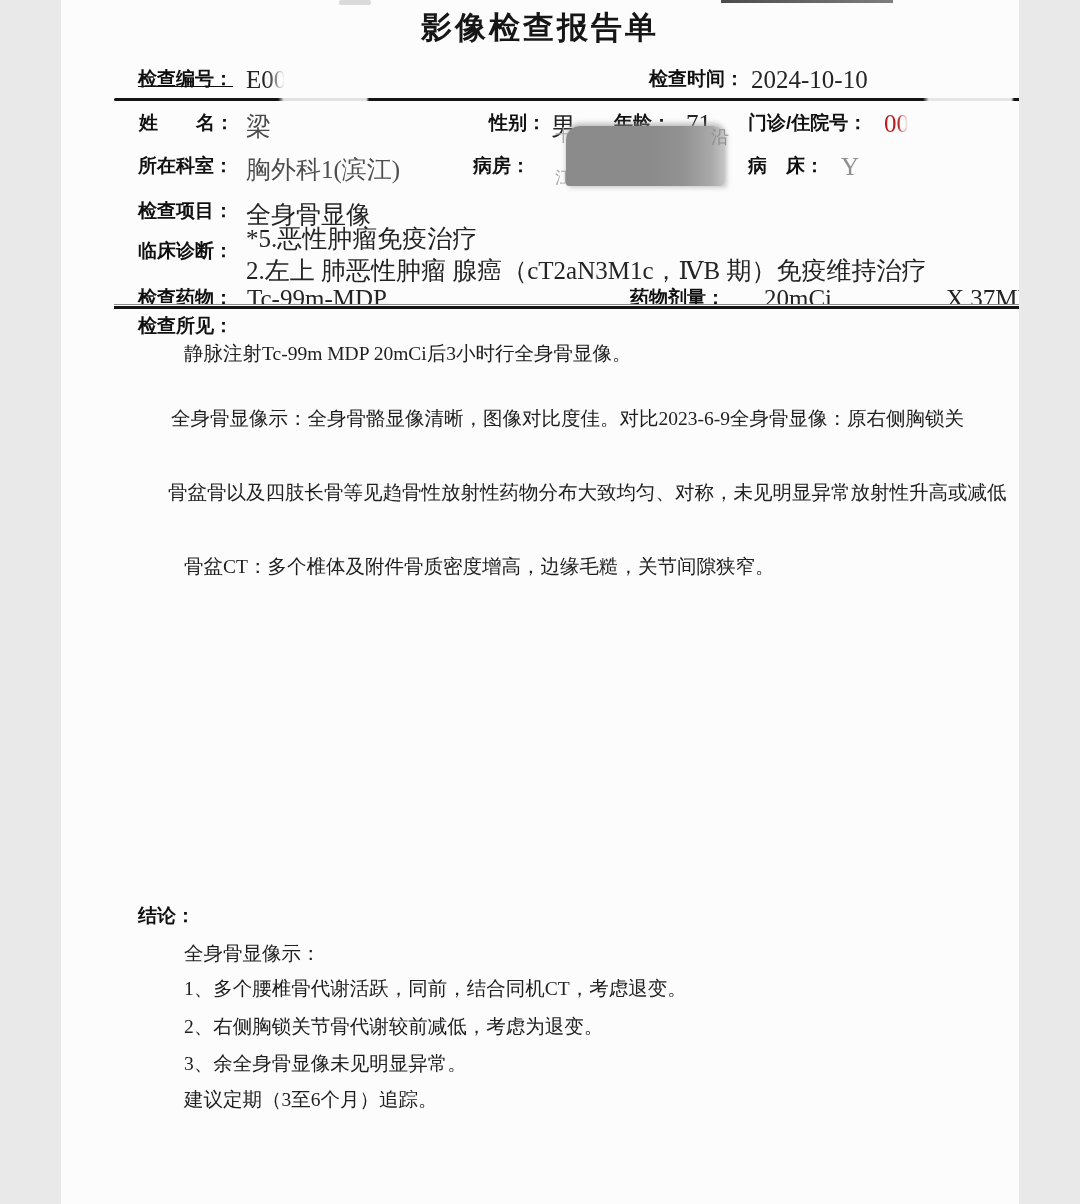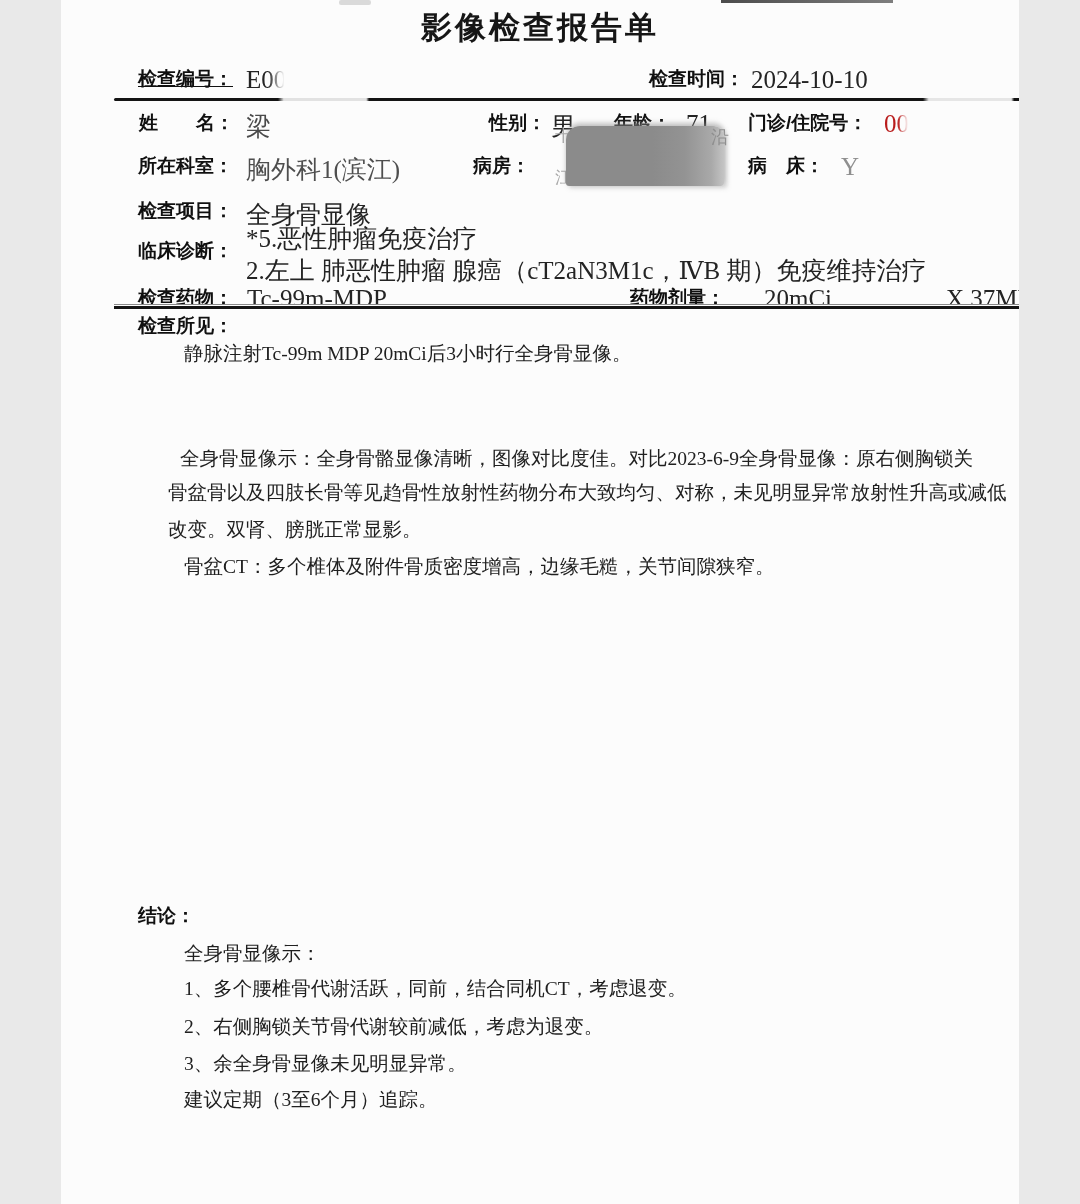--- a/index.html
+++ b/index.html
@@ -93,23 +93,22 @@
   <div class="abs val" style="left:186px;top:285px;">Tc-99m-MDP</div>
   <div class="abs lbl" style="left:569px;top:285px;">药物剂量：</div>
   <div class="abs val" style="left:703px;top:285px;">20mCi</div>
   <div class="abs val" style="left:885px;top:285px;">X 37MBg(mCi)</div>
 
   <div class="divider-2"></div>
 
   <div class="abs lbl" style="left:77px;top:313px;">检查所见：</div>
   <div class="abs body-text" style="left:123px;top:340px;">静脉注射Tc-99m MDP 20mCi后3小时行全身骨显像。</div>
 
-  <div class="abs body-text indent" style="left:102px;top:405px;margin-top:40px;">全身骨显像示：全身骨骼显像清晰，图像对比度佳。对比2023-6-9全身骨显像：原右侧胸锁关</div>
+  <div class="abs body-text indent" style="left:93px;top:405px;">全身骨显像示：全身骨骼显像清晰，图像对比度佳。对比2023-6-9全身骨显像：原右侧胸锁关</div>
   <div class="abs body-text" style="left:107px;top:479px;">骨盆骨以及四肢长骨等见趋骨性放射性药物分布大致均匀、对称，未见明显异常放射性升高或减低</div>
-  <div class="abs body-text" style="left:107px;top:516px;">改变。双肾、膀胱正常显影。</div>
 
   <div class="abs body-text" style="left:123px;top:553px;">骨盆CT：多个椎体及附件骨质密度增高，边缘毛糙，关节间隙狭窄。</div>
 
   <div class="abs lbl" style="left:77px;top:903px;">结论：</div>
   <div class="abs body-text" style="left:123px;top:940px;">全身骨显像示：</div>
   <div class="abs body-text" style="left:123px;top:975px;">1、多个腰椎骨代谢活跃，同前，结合同机CT，考虑退变。</div>
   <div class="abs body-text" style="left:123px;top:1013px;">2、右侧胸锁关节骨代谢较前减低，考虑为退变。</div>
   <div class="abs body-text" style="left:123px;top:1050px;">3、余全身骨显像未见明显异常。</div>
   <div class="abs body-text" style="left:123px;top:1086px;">建议定期（3至6个月）追踪。</div>
 

